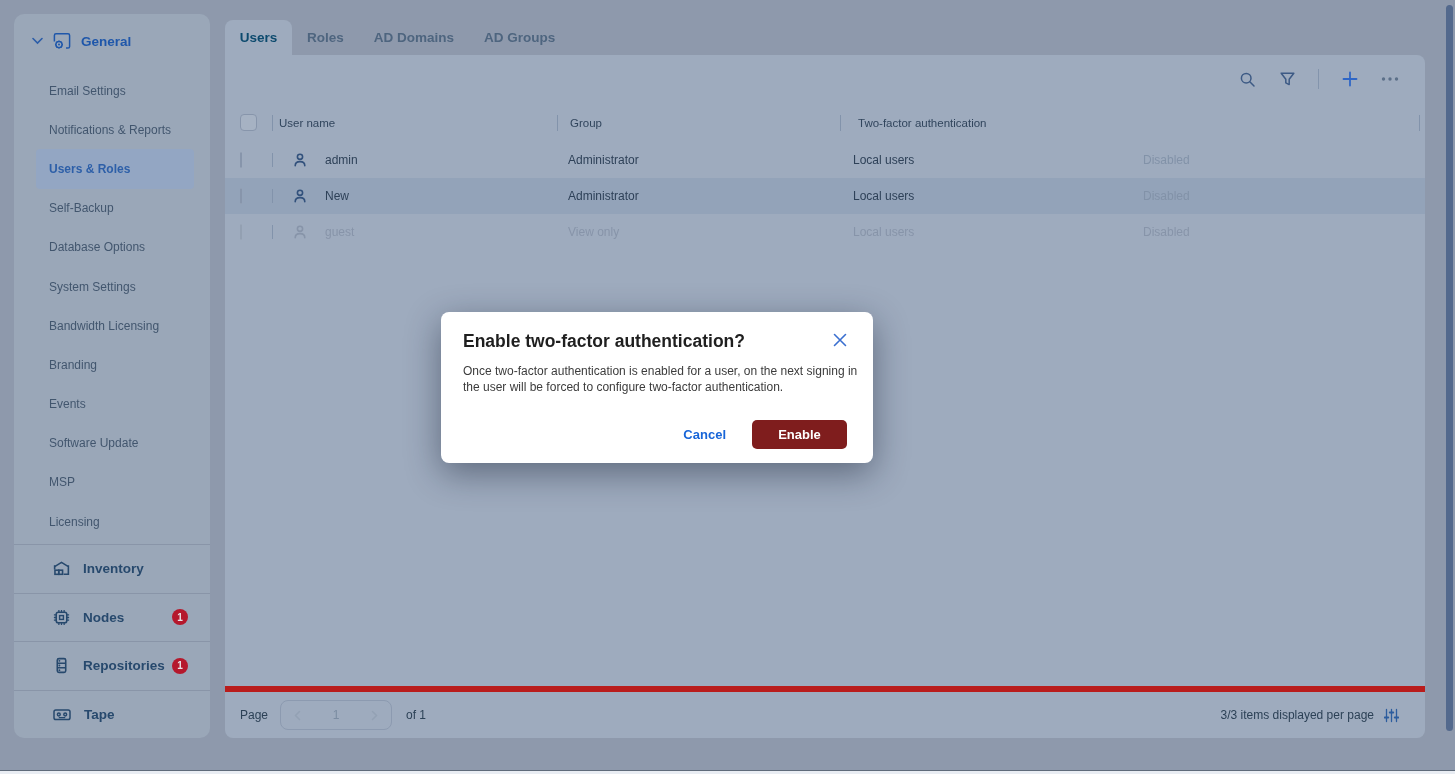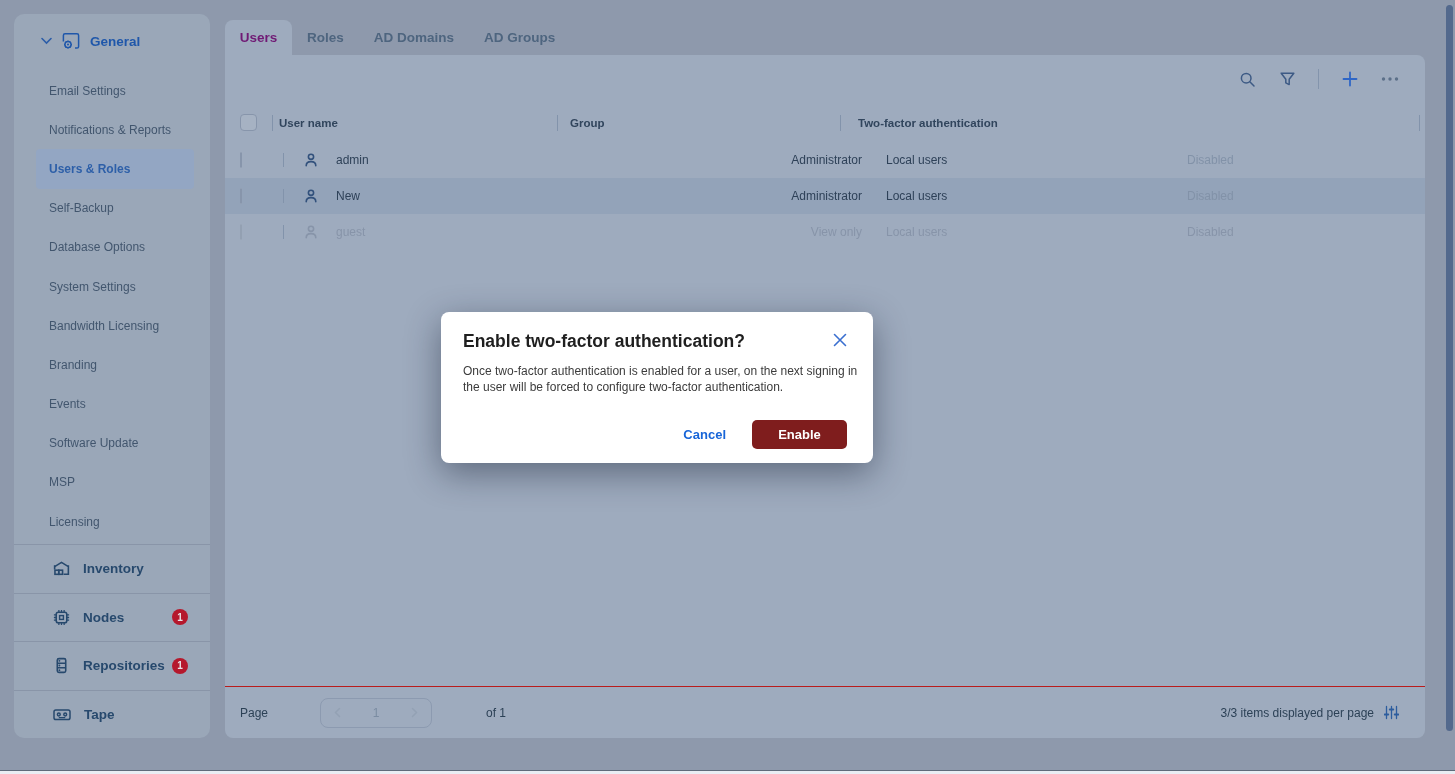--- a/index.html
+++ b/index.html
@@ -2,76 +2,76 @@
 <html><head>
 <meta charset="utf-8">
 <style>
   * { margin:0; padding:0; box-sizing:border-box; }
   html,body { width:1455px; height:774px; overflow:hidden; }
   body { font-family:"Liberation Sans", sans-serif; background:#8e99ac; position:relative; }
 
   
   .sidebar { position:absolute; left:14px; top:14px; width:196px; height:724px;
              background:#9aa7b8; border-radius:10px; display:flex; flex-direction:column; overflow:hidden; }
-  .side-head { height:54px; display:flex; align-items:center; padding-left:27px; gap:9px; cursor:pointer; }
+  .side-head { height:54px; display:flex; align-items:center; padding-left:18px; gap:9px; cursor:pointer; }
   .side-head .lbl { color:#1f57aa; font-size:13.5px; font-weight:bold; }
   .side-nav { height:476px; padding-top:3px; }
   .nav-item { height:39.2px; display:flex; align-items:center; padding-left:35px;
               font-size:12px; color:#42566e; cursor:pointer; }
   .nav-item.sel { background:#93a6c3; border-radius:4px; margin:0 16px 0 22px; padding-left:13px;
                   color:#2d5fa8; font-weight:bold; }
   .side-sections { margin-top:auto; }
   .section { height:48.5px; border-top:1px solid #8995a8; display:flex; align-items:center;
              padding-left:38px; gap:12px; cursor:pointer; position:relative; }
   .section .lbl { color:#27496d; font-size:13.5px; font-weight:bold; }
   .badge { position:absolute; right:22px; top:50%; transform:translateY(-50%);
            width:16px; height:16px; border-radius:50%; background:#b5182c; color:#e8e3e6;
            font-size:10px; font-weight:bold; display:flex; align-items:center; justify-content:center; }
 
   
   .tabs { position:absolute; left:225px; top:20px; height:35px; display:flex; align-items:stretch; }
   .tab { display:flex; align-items:center; justify-content:center; font-size:13.5px; font-weight:bold;
          color:#4e657f; padding:0 15px; cursor:pointer; }
-  .tab.active { width:67px; padding:0; background:#9eabbe; border-radius:8px 8px 0 0; color:#701a75; }
+  .tab.active { width:67px; padding:0; background:#9eabbe; border-radius:8px 8px 0 0; color:#0c4a6e; }
 
   
   .card { position:absolute; left:225px; top:55px; width:1200px; height:683px;
           background:#9eabbe; border-radius:0 8px 8px 8px; display:flex; flex-direction:column; }
   .toolbar { height:48px; display:flex; align-items:center; justify-content:flex-end;
              gap:22px; padding-right:26px; }
   .tb-ic { width:18px; height:18px; display:flex; align-items:center; justify-content:center; cursor:pointer; }
   .tb-sep { width:1px; height:20px; background:#8394ac; }
 
   .grid-row { display:grid; grid-template-columns:47px 285px 283px 283px 1fr; align-items:center; }
-  .thead { height:39px; font-size:11.5px; font-weight:bold; color:#31455d; position:relative; }
+  .thead { height:39px; font-size:11.5px; font-weight:normal; color:#31455d; position:relative; }
   .thead .hc { position:relative; height:100%; display:flex; align-items:center; }
   .thead .hc::before { content:""; position:absolute; left:0; top:50%; transform:translateY(-50%);
                        width:1px; height:16px; background:#8293ab; }
   .thead .hc.first::before { display:none; }
   .thead::after { content:""; position:absolute; right:5px; top:50%; transform:translateY(-50%);
                   width:1px; height:16px; background:#8293ab; }
   .pad-un { padding-left:7px; } .pad-ro { padding-left:11px; } .pad-gr { padding-left:13px; } .pad-tf { padding-left:18px; }
   .sort { position:absolute; right:16px; top:50%; transform:translateY(-50%); }
 
-  .trow { height:36px; font-size:12px; color:#2e4158; cursor:pointer;gap:11px; }
+  .trow { height:36px; font-size:12px; color:#2e4158; cursor:pointer; }
   .trow.selected { background:#93a3b9; }
   .trow .name-cell { display:flex; align-items:center; gap:17px; padding-left:20px; position:relative; }
   .trow .name-cell::before { content:""; position:absolute; left:0; top:50%; transform:translateY(-50%);
                              width:1px; height:14px; background:#8293ab; }
   .cb { width:17px; height:17px; margin-left:15px; border:1.5px solid #8795ab; border-radius:4px;
         background:#a6b2c3; cursor:pointer; }
-  .trow .c-role { padding-left:11px;text-align:right; } .trow .c-group { padding-left:13px; }
+  .trow .c-role { padding-left:11px; } .trow .c-group { padding-left:13px; }
   .trow .c-tfa { padding-left:20px; color:#8292a8; }
   .trow.disabled, .trow.disabled .c-tfa { color:#8794a9; }
   .trow.disabled .cb { border-color:#93a0b2; }
 
   .filler { flex:1; }
 
-  .tfoot { height:52px; border-top:1px solid #b91c1c; display:flex; align-items:center;
-           padding:0 26px 0 15px; font-size:12px; color:#2c4156;gap:40px; }
+  .tfoot { height:52px; border-top:6px solid #b91c1c; display:flex; align-items:center;
+           padding:0 26px 0 15px; font-size:12px; color:#2c4156; }
   .pager { width:112px; height:30px; border:1px solid #8c9ab0; border-radius:8px; margin:0 14px 0 12px;
            display:flex; align-items:center; justify-content:space-between; padding:0 12px; }
   .pager .num { color:#7b8ca2; }
   .pg-btn { display:flex; align-items:center; cursor:pointer; }
   .foot-right { margin-left:auto; display:flex; align-items:center; gap:10px; }
 
   
   .vscroll { position:absolute; right:2px; top:5px; width:7px; height:726px; border-radius:4px;
              background:#53698d; cursor:pointer; }
   .bottom-edge { position:absolute; left:0; bottom:0; width:100%; height:4px;

